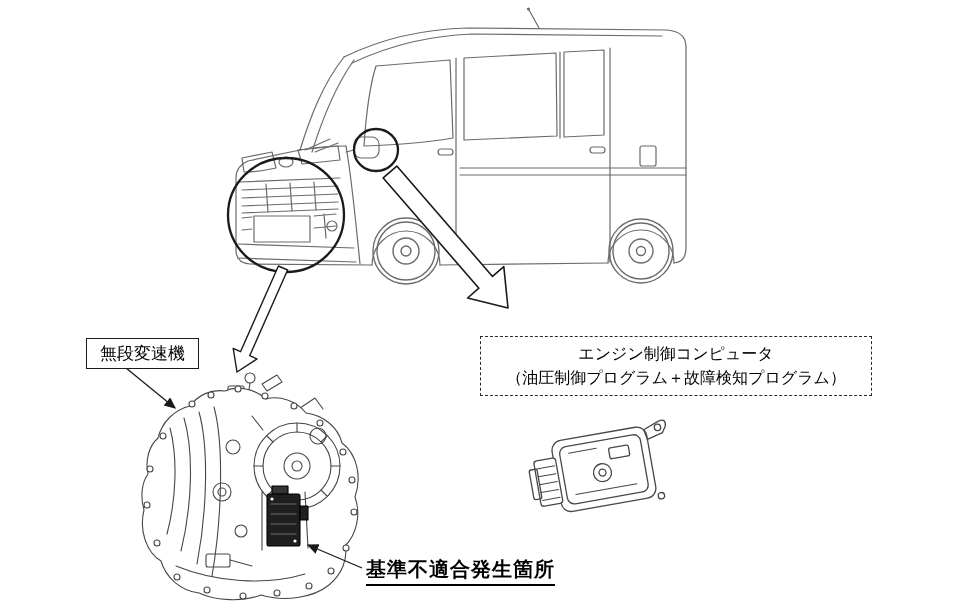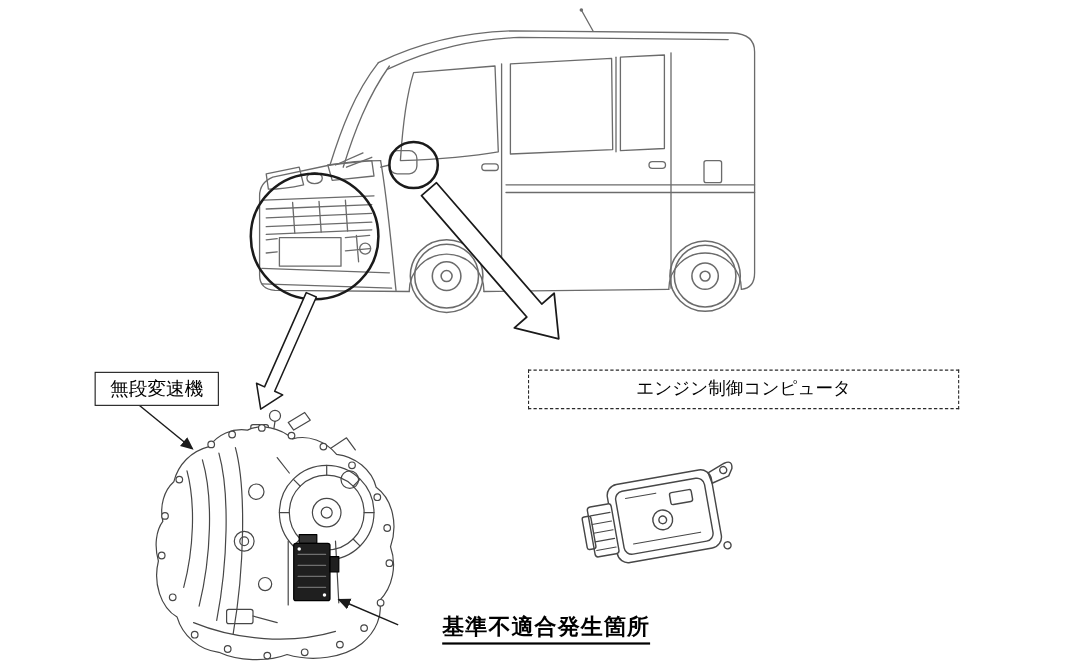--- a/index.html
+++ b/index.html
@@ -14,21 +14,21 @@
     left:86px;top:338px;border:1.5px solid #1a1a1a;
     padding:3px 13px;font-size:17px;white-space:nowrap;
   }
   .label-ecu{
     left:480px;top:336px;width:392px;border:1.3px dashed #2a2a2a;
     text-align:center;padding:5px 15px;font-size:16px;line-height:1.5;
   }
   .caption-defect{
     position:absolute;left:366px;top:556px;font-size:20px;font-weight:bold;
     border-bottom:2px solid #000;padding-bottom:1px;letter-spacing:1px;
-    white-space:nowrap;background:#fff;margin-left:36px;
+    white-space:nowrap;background:#fff;
   }
 </style>
 </head>
 <body>
 
 <div id="canvas">
 
   <svg id="art" width="968" height="605" viewBox="0 0 968 605">
     <defs>
       <marker id="ah" markerWidth="11" markerHeight="9" refX="8" refY="4" orient="auto">
@@ -201,17 +201,18 @@
 
     <path d="M362,568 L308,545" stroke="#1a1a1a" stroke-width="1.3" fill="none" marker-end="url(#ah)"></path>
   </svg>
 
   <div class="label-box label-cvt">
     <span>無段変速機</span>
   </div>
 
   <div class="label-box label-ecu">
     <div>エンジン制御コンピュータ</div>
+    <div>（油圧制御プログラム＋故障検知プログラム）</div>
   </div>
 
   <div class="caption-defect">基準不適合発生箇所</div>
 
 </div>
 
 </body></html>

